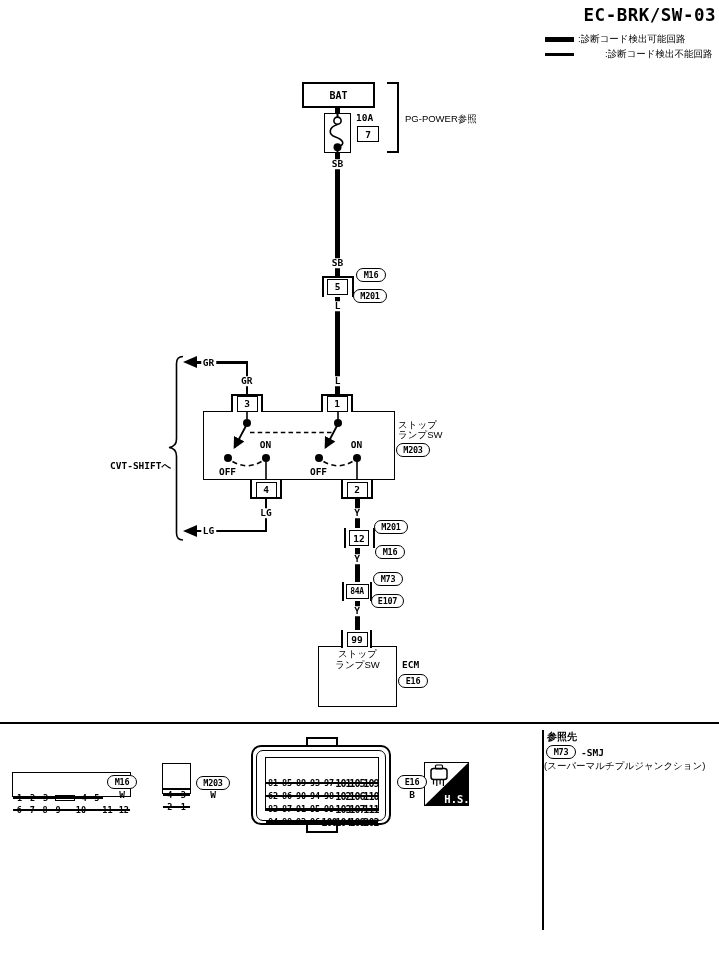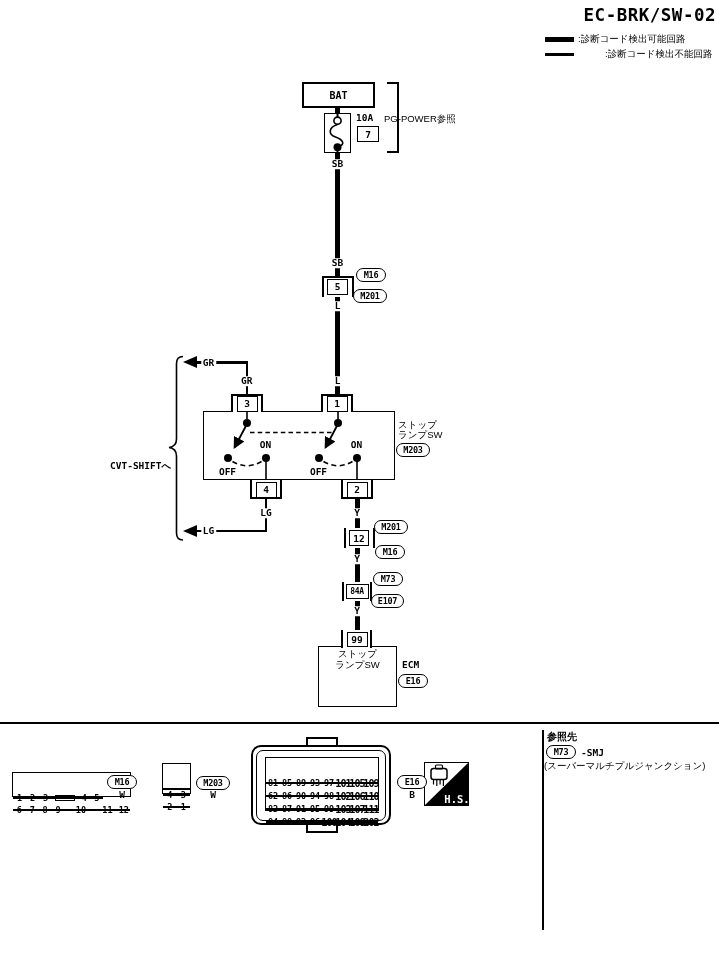--- a/index.html
+++ b/index.html
@@ -45,21 +45,21 @@
   .rrect2 { position:absolute; border:1.5px solid #000; border-radius:7px; background:#fff; z-index:3; }
   .hsq { position:absolute; z-index:3; }
   .hstxt { position:absolute; color:#fff; font: bold 10.5px "DejaVu Sans Mono", monospace; z-index:4; }
   .vline { position:absolute; background:#000; }
 </style>
 </head>
 <body>
 
 <div class="page">
 
-  <div class="abs ttl" style="top:5px; right:3px; z-index:5">EC-BRK/SW-02</div>
+  <div class="abs ttl" style="top:5px; right:3px; z-index:5">EC-BRK/SW-03</div>
   <div class="abs" style="left:545px; top:37px; width:29px; height:5px; background:#000; z-index:5"></div>
   <div class="abs jp" style="left:578px; top:34px; z-index:5">:診断コード検出可能回路</div>
   <div class="abs" style="left:545px; top:53px; width:29px; height:2.5px; background:#000; z-index:5"></div>
   <div class="abs jp" style="left:605px; top:49px; z-index:5">:診断コード検出不能回路</div>
 
   <div class="wire" style="left:335px; top:106px; width:5px; height:8px;"></div>
   <div class="wire" style="left:335px; top:152px; width:5px; height:125px;"></div>
   <div class="wire" style="left:335px; top:297px; width:5px; height:97px;"></div>
   <div class="wire" style="left:354.5px; top:499px; width:5px; height:30px;"></div>
   <div class="wire" style="left:354.5px; top:548px; width:5px; height:35px;"></div>
@@ -108,21 +108,21 @@
     <path d="M183,356.5 Q176.5,356.5 176.5,363.5 L176.5,439 Q176.5,446.5 169,447.5 Q176.5,448.5 176.5,456 L176.5,533 Q176.5,540 183,540" stroke="#000" stroke-width="1.6" fill="none"></path>
   </svg>
 
   <div class="box" style="left:302px; top:82px; width:73px; height:26px; display:flex; align-items:center; justify-content:center; font:bold 10px 'DejaVu Sans Mono',monospace;">BAT</div>
   <div class="tbox" style="left:324px; top:113px; width:27px; height:40px; background:transparent;"></div>
   <div class="abs mono" style="left:356px; top:113px; z-index:4">10A</div>
   <div class="tbox" style="left:357px; top:126px; width:22px; height:16px;">7</div>
   <div class="vline" style="left:396.5px; top:82px; width:2px; height:71px; z-index:2"></div>
   <div class="vline" style="left:387px; top:82px; width:11px; height:2px; z-index:2"></div>
   <div class="vline" style="left:387px; top:151px; width:11px; height:2px; z-index:2"></div>
-  <div class="abs jp" style="left:384px; top:114px; z-index:4">PG-POWER参照</div>
+  <div class="abs jp" style="left:405px; top:114px; z-index:4">PG-POWER参照</div>
 
   <div class="wlbl" style="left:337.5px; top:164px;">SB</div>
   <div class="wlbl" style="left:337.5px; top:263px;">SB</div>
   <div class="wlbl" style="left:337.5px; top:306px;">L</div>
   <div class="wlbl" style="left:337.5px; top:381px;">L</div>
   <div class="wlbl" style="left:208.5px; top:362.5px;">GR</div>
   <div class="wlbl" style="left:246.8px; top:381px;">GR</div>
   <div class="wlbl" style="left:266px; top:513px;">LG</div>
   <div class="wlbl" style="left:208.5px; top:531px;">LG</div>
   <div class="wlbl" style="left:357px; top:513px;">Y</div>

